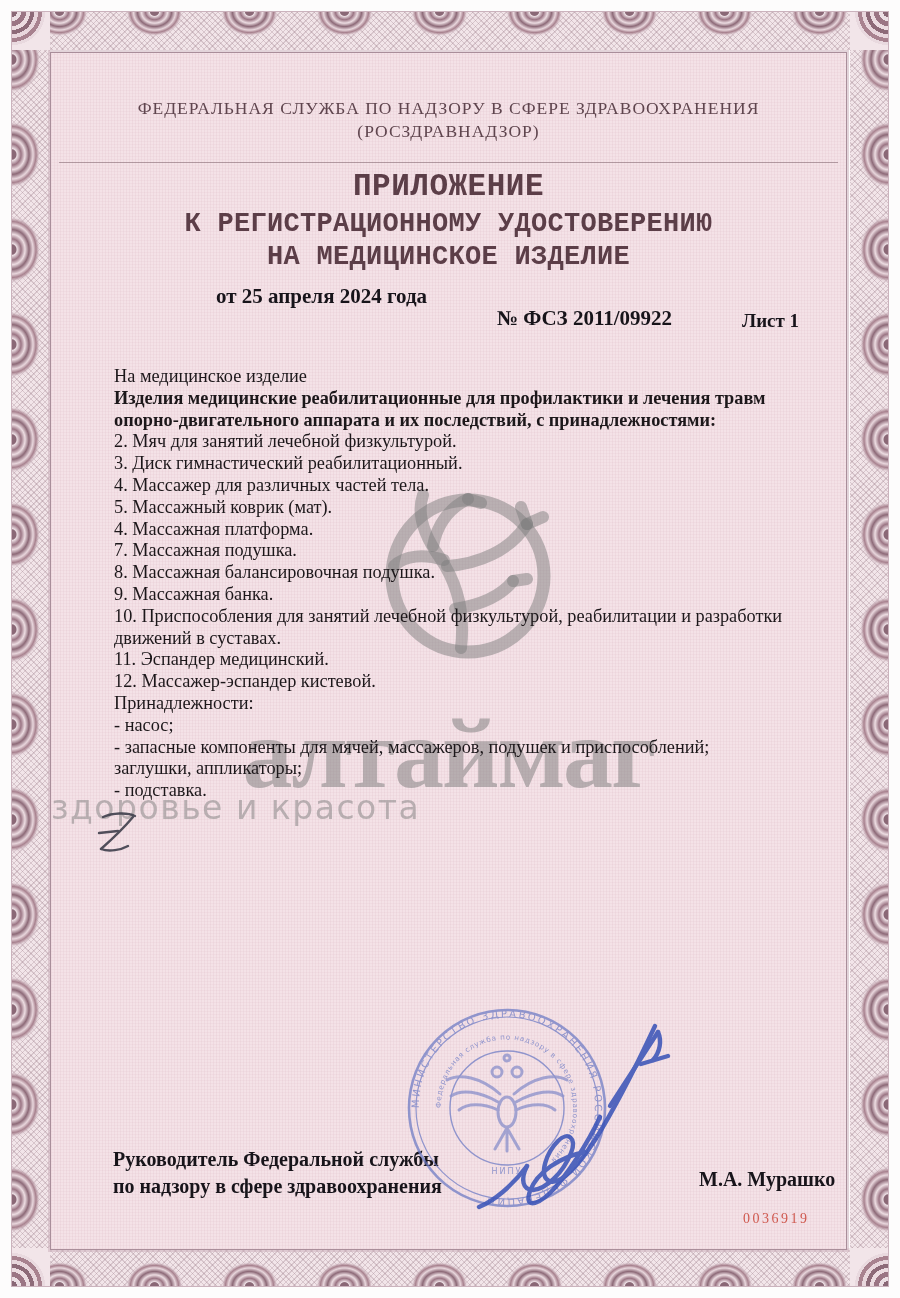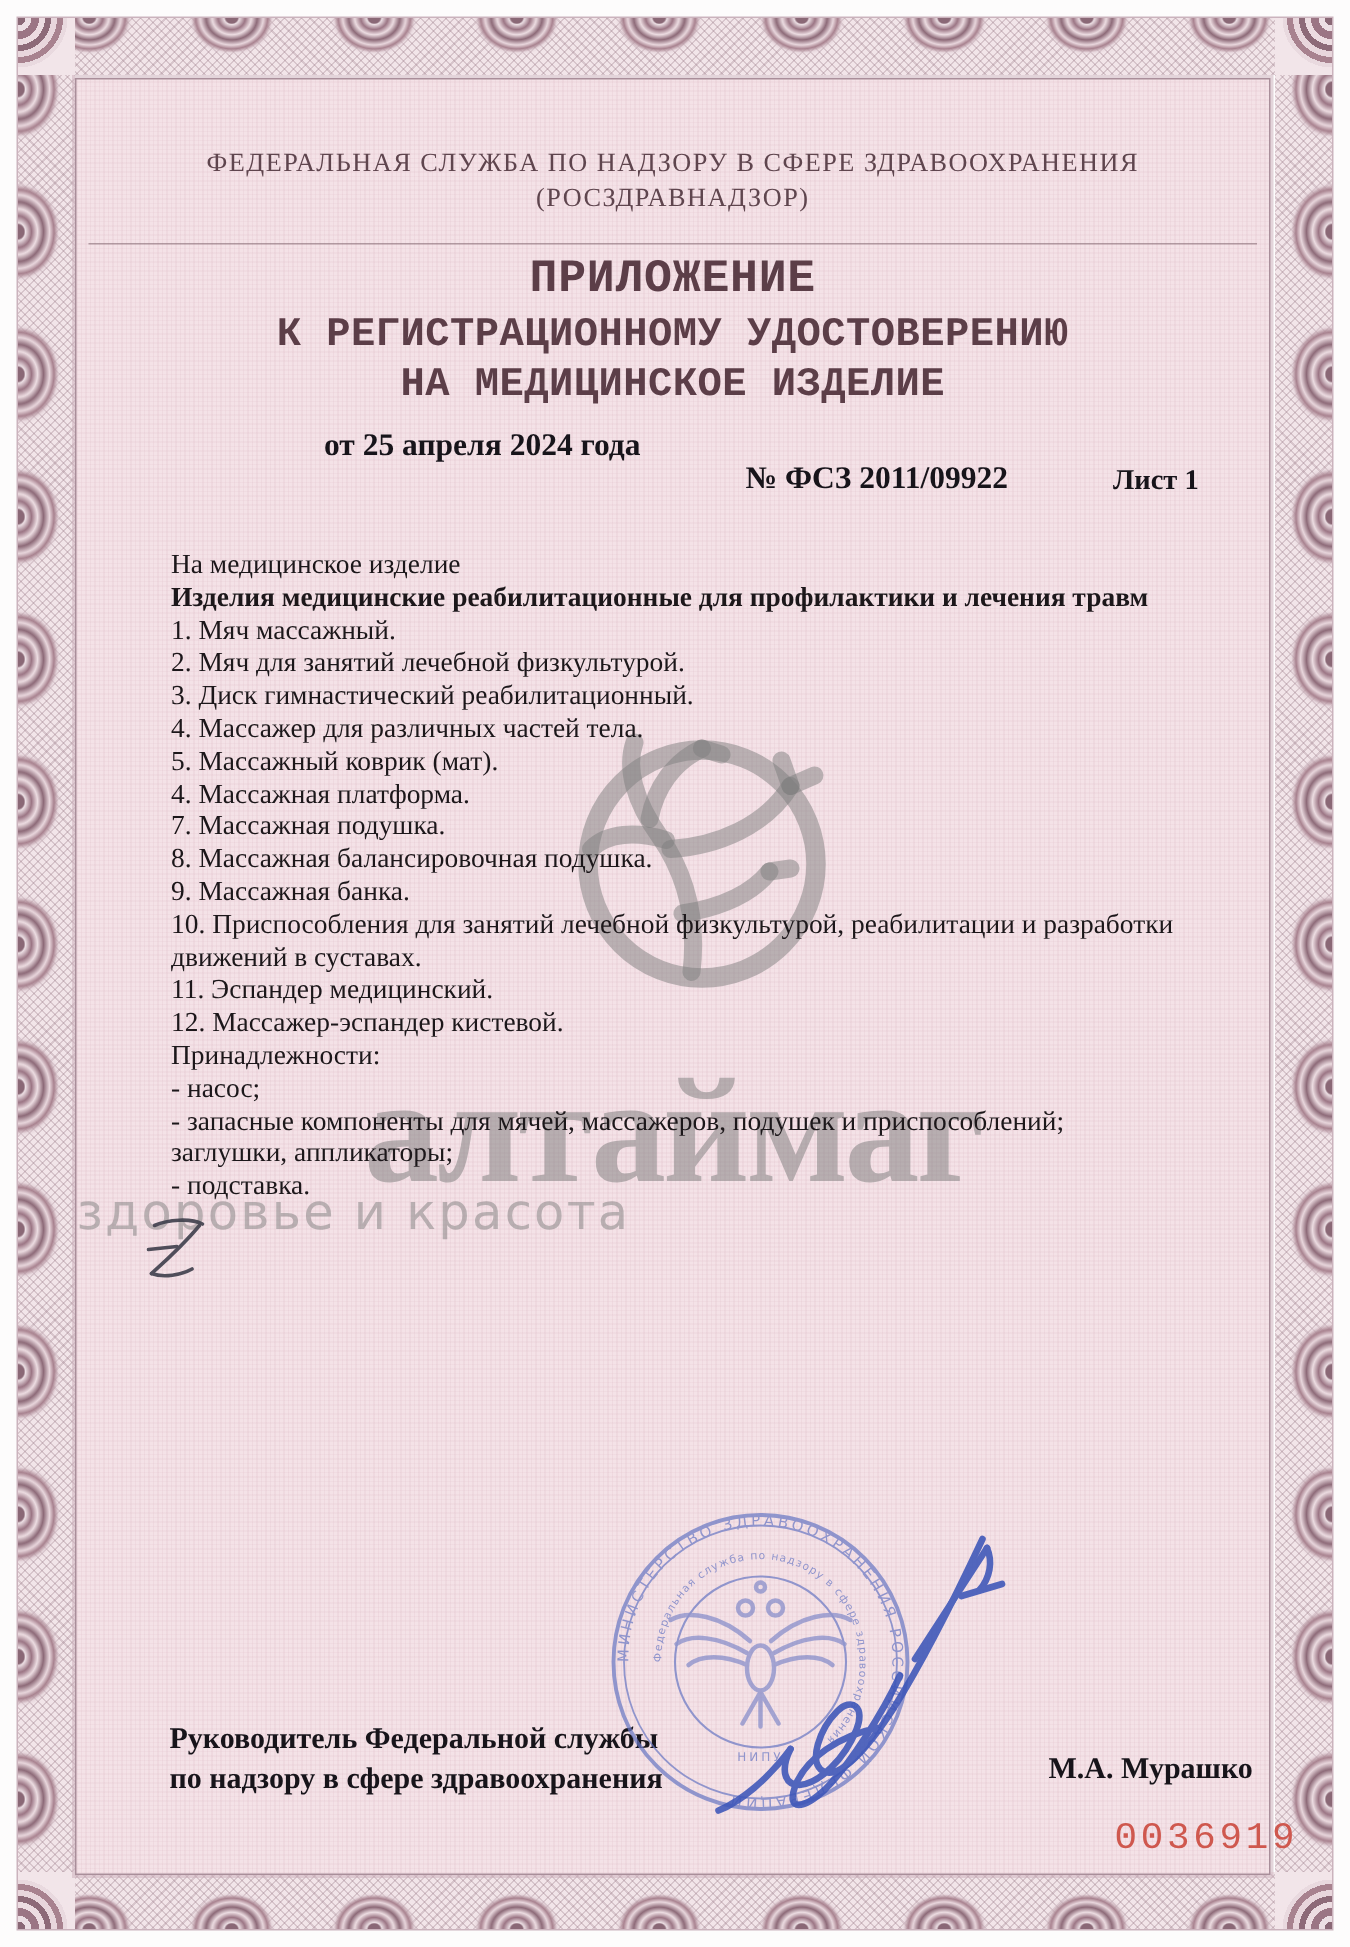--- a/index.html
+++ b/index.html
@@ -73,22 +73,22 @@
     font-family:Liberation Serif, serif;font-weight:bold;font-size:100px;
     color:rgba(122,122,122,.50);letter-spacing:-2px;}
   .wm-tagline{position:absolute;left:0;right:0;top:735px;text-align:left;
     font-family:"DejaVu Sans",sans-serif;font-size:33px;
     color:rgba(122,122,122,.48);letter-spacing:1.5px;}
 
   
   .sign-title{position:absolute;left:62px;top:1093px;font-size:20px;font-weight:bold;
               line-height:26.5px;color:#17141a;}
   .signer{position:absolute;left:648px;top:1115px;font-size:20px;font-weight:bold;color:#17141a;}
-  .serial{position:absolute;left:692px;top:1158px;font-family:Liberation Mono, monospace;
-          font-size:25px;letter-spacing:2.5px;color:#cf584e;text-align:right;}
+  .serial{position:absolute;left:692px;top:1158px;font-family:Liberation Serif, serif;
+          font-size:14px;letter-spacing:2.5px;color:#cf584e;text-align:right;}
 
   svg.overlay{position:absolute;left:0;top:0;width:900px;height:1298px;pointer-events:none;}
 </style>
 </head>
 <body>
 
 <div class="band-outline"></div>
 <div class="strip top"></div>
 <div class="strip bottom"></div>
 <div class="strip left"></div>
@@ -116,21 +116,21 @@
       <div class="t2">К РЕГИСТРАЦИОННОМУ УДОСТОВЕРЕНИЮ</div>
       <div class="t3">НА МЕДИЦИНСКОЕ ИЗДЕЛИЕ</div>
     </div>
     <div class="meta-date">от  25 апреля 2024 года</div>
     <div class="meta-num">№  ФСЗ 2011/09922</div>
     <div class="sheet">Лист  1</div>
 
     <div class="bodytext">
       <div class="ln">На медицинское изделие</div>
       <div class="ln b">Изделия медицинские реабилитационные для профилактики и лечения травм</div>
-      <div class="ln">1. Мяч массажный.</div>
+      <div class="ln b">опорно-двигательного аппарата и их последствий, с принадлежностями:</div>
       <div class="ln">2. Мяч для занятий лечебной физкультурой.</div>
       <div class="ln">3. Диск гимнастический реабилитационный.</div>
       <div class="ln">4. Массажер для различных частей тела.</div>
       <div class="ln">5. Массажный коврик (мат).</div>
       <div class="ln">4. Массажная платформа.</div>
       <div class="ln">7. Массажная подушка.</div>
       <div class="ln">8. Массажная балансировочная подушка.</div>
       <div class="ln">9. Массажная банка.</div>
       <div class="ln">10. Приспособления для занятий лечебной физкультурой, реабилитации и разработки</div>
       <div class="ln">движений в суставах.</div>

